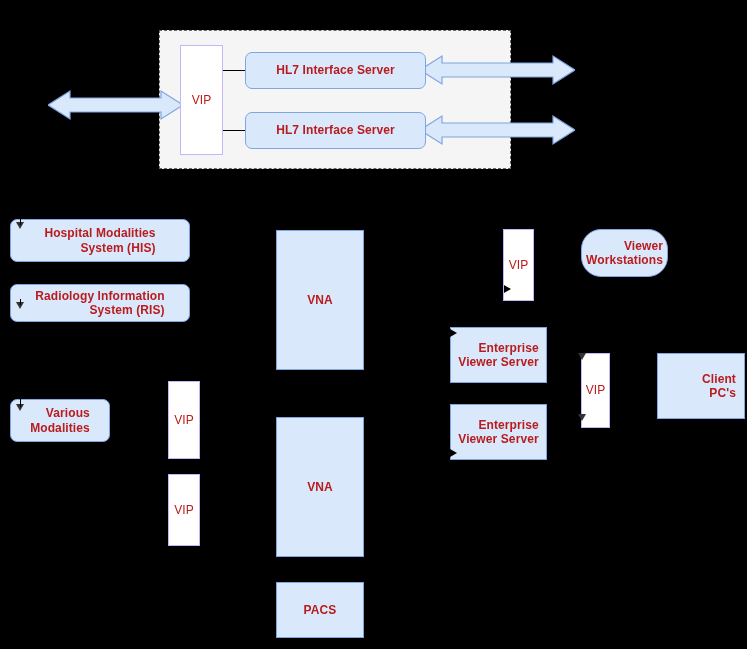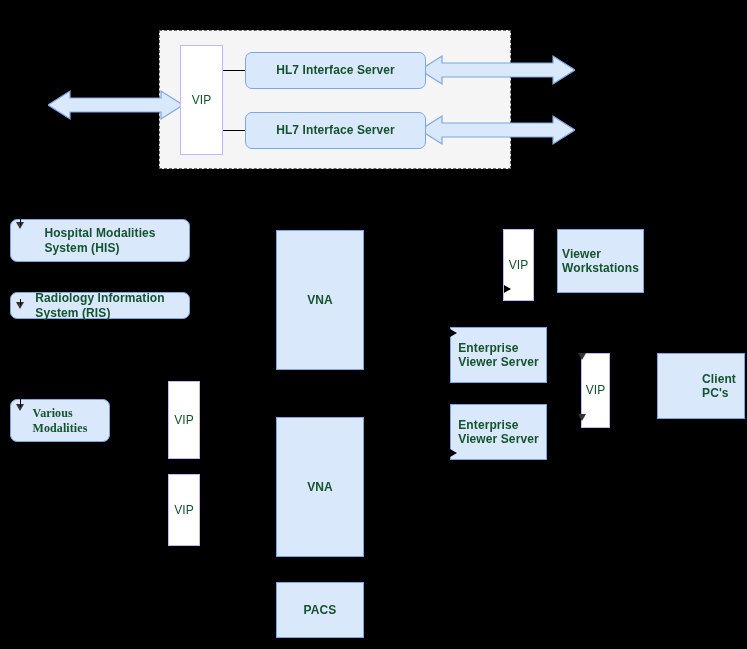--- a/index.html
+++ b/index.html
@@ -15,22 +15,22 @@
     background: #000000;
     overflow: hidden;
     font-family: "Liberation Sans", sans-serif;
   }
   .node {
     position: absolute;
     box-sizing: border-box;
     display: flex;
     align-items: center;
     justify-content: center;
-    text-align: left;
-    color: #14532d;
+    text-align: right;
+    color: #b91c1c;
     font-size: 12px;
     font-weight: bold;
     line-height: 1.18;
     letter-spacing: 0.1px;
   }
   .blue {
     background: #dae8fc;
     border: 1px solid #7ea6e0;
   }
   .rounded { border-radius: 7px; }
@@ -115,28 +115,28 @@
     <span class="lbl">HL7 Interface Server</span>
   </div>
 
   <div class="node blue rounded" style="left:10px; top:219px; width:180px; height:43px;">
     <span class="lbl">Hospital Modalities
 System (HIS)</span>
   </div>
   <div class="ah ah-down" style="left:16px; top:222px;"></div>
   <div class="line v" style="left:20px; top:219px; height:6px;"></div>
 
-  <div class="node blue rounded" style="left:10px; top:292px; width:180px; height:27px;">
+  <div class="node blue rounded" style="left:10px; top:284px; width:180px; height:38px;">
     <span class="lbl">Radiology Information
 System (RIS)</span>
   </div>
   <div class="ah ah-down" style="left:16px; top:302px;"></div>
   <div class="line v" style="left:20px; top:299px; height:6px;"></div>
 
-  <div class="node blue rounded" style="left:10px; top:399px; width:100px; height:43px;font-family:Liberation Serif, serif;">
+  <div class="node blue rounded" style="left:10px; top:399px; width:100px; height:43px;">
     <span class="lbl">Various
 Modalities</span>
   </div>
   <div class="ah ah-down" style="left:16px; top:404px;"></div>
   <div class="line v" style="left:20px; top:399px; height:8px;"></div>
 
 
   <div class="node white" style="left:168px; top:381px; width:32px; height:78px;">
     <span class="lbl plain">VIP</span>
   </div>
@@ -177,21 +177,21 @@
   <div class="ah ah-right" style="left:450px; top:449px;"></div>
   <div class="line h" style="left:547px; top:430px; width:10px;"></div>
 
   <div class="node white" style="left:581px; top:353px; width:29px; height:75px;">
     <span class="lbl plain">VIP</span>
   </div>
   <div class="ah ah-down" style="left:578px; top:353px;"></div>
   <div class="ah ah-down" style="left:578px; top:414px;"></div>
   <div class="line h" style="left:610px; top:387px; width:10px;"></div>
 
-  <div class="node blue" style="left:557px; top:229px; width:87px; height:64px;">
+  <div class="node blue" style="left:581px; top:229px; width:87px; height:48px;border-radius:20px;">
     <span class="lbl">Viewer
 Workstations</span>
   </div>
 
   <div class="node blue" style="left:657px; top:353px; width:88px; height:66px;padding-left:36px;">
     <span class="lbl">Client
 PC's</span>
   </div>
 
 </div>

